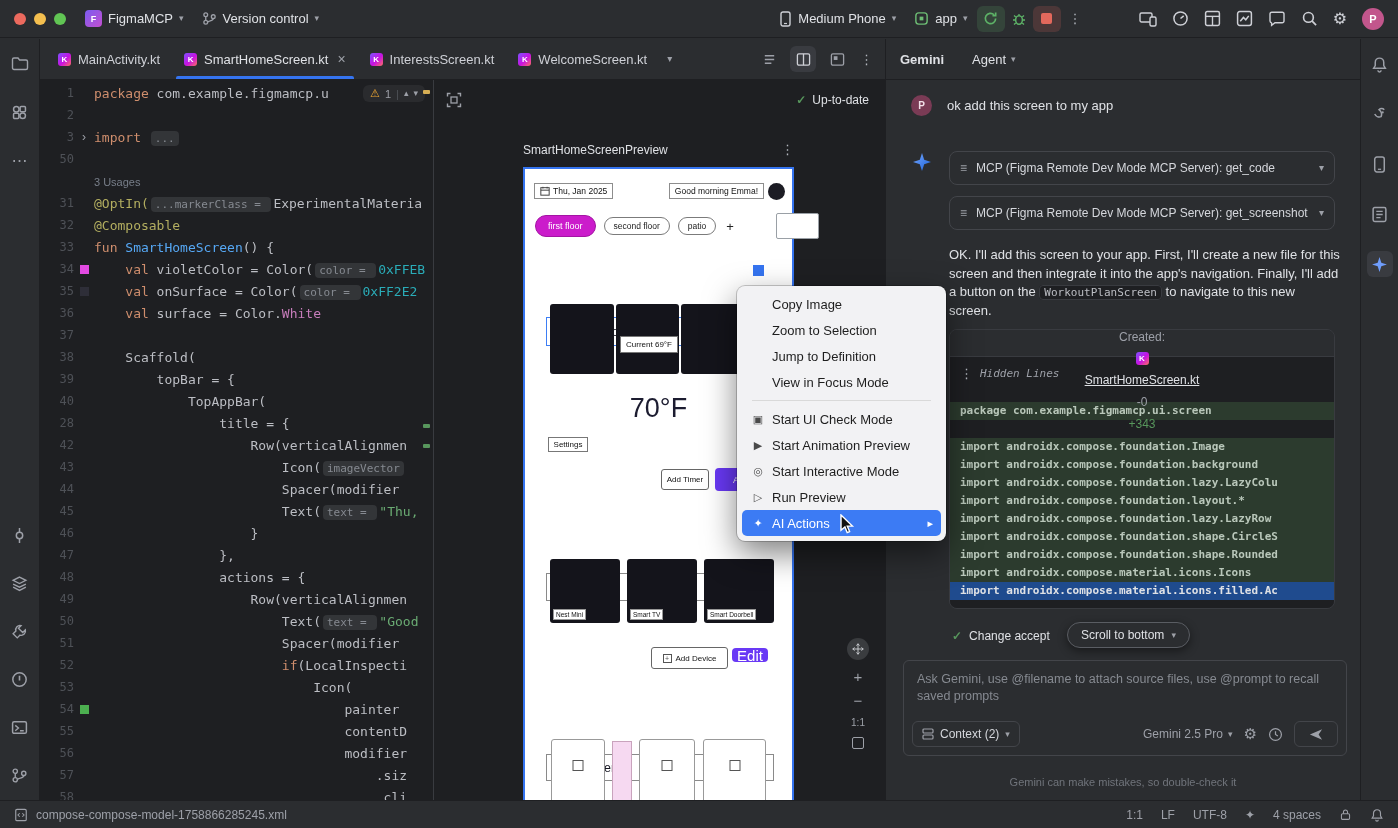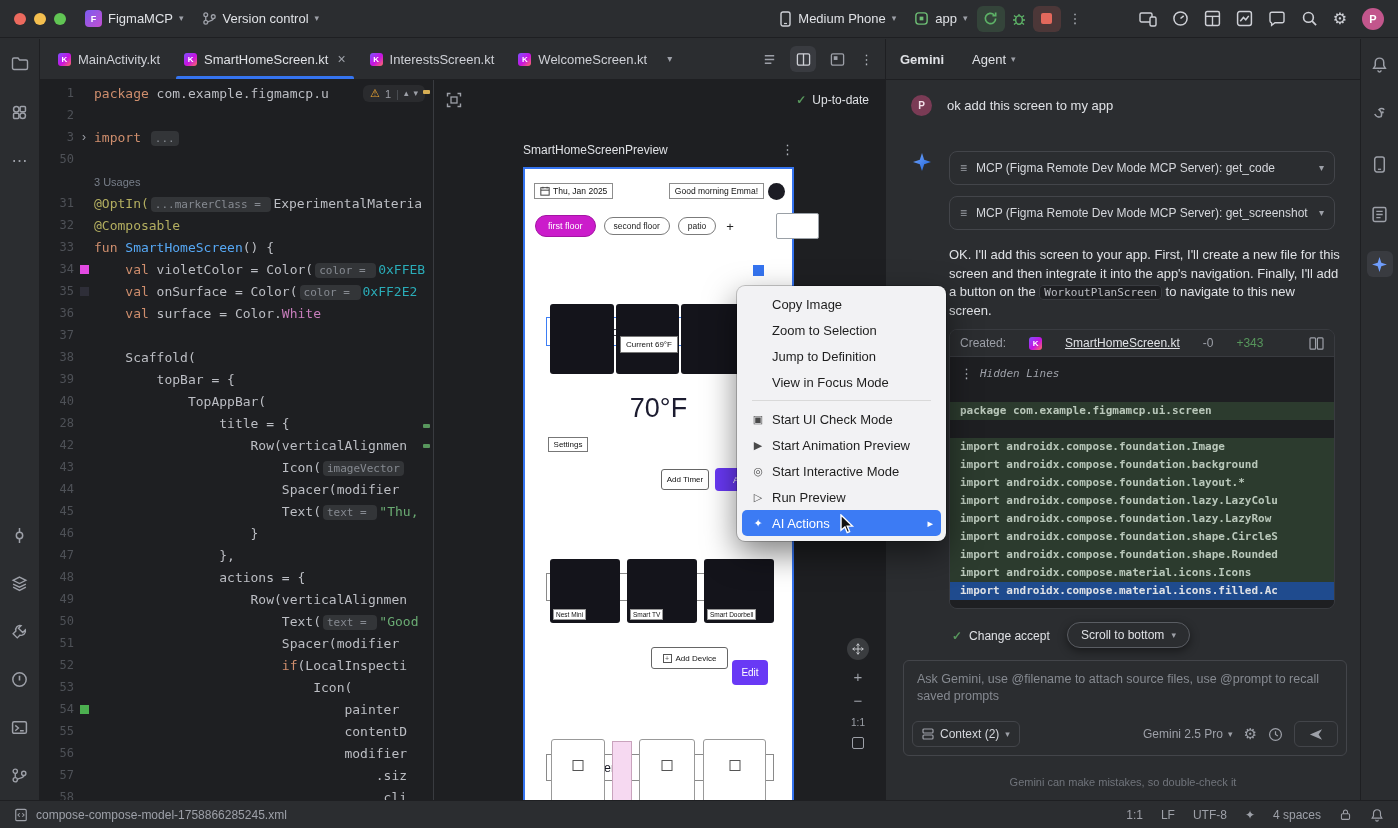--- a/index.html
+++ b/index.html
@@ -90,21 +90,21 @@
   .current{position:absolute;left:95px;top:167px;width:58px;height:17px;background:#fff;border:1px solid #777;font-size:8px;display:flex;align-items:center;justify-content:center;color:#111;z-index:2;}
   .bigtemp{position:absolute;left:0;right:0;top:224px;text-align:center;font-size:27px;color:#1c1c30;}
   .psettings{position:absolute;left:23px;top:268px;width:40px;height:15px;border:1px solid #777;font-size:8px;display:flex;align-items:center;justify-content:center;color:#111;}
   .paddtimer{position:absolute;left:136px;top:300px;width:48px;height:21px;border:1px solid #666;border-radius:3px;font-size:8px;display:flex;align-items:center;justify-content:center;color:#111;background:#fff;}
   .papply{position:absolute;left:190px;top:299px;width:42px;height:23px;background:#6939f5;border-radius:4px;color:#fff;font-size:9px;display:flex;align-items:center;justify-content:center;}
   .dev-row{position:absolute;left:25px;top:390px;display:flex;gap:7px;}
   .dcard{width:70px;height:64px;background:#14141b;border-radius:3px;position:relative;}
   .dlb{position:absolute;left:3px;bottom:3px;background:#fff;border:1px solid #999;font-size:6.5px;padding:1px 2px;color:#111;white-space:nowrap;}
   .padddev{position:absolute;left:126px;top:478px;width:77px;height:22px;border:1px solid #666;border-radius:3px;display:flex;align-items:center;justify-content:center;gap:4px;font-size:8px;color:#111;background:#fff;}
   .plus-sq{width:9px;height:9px;border:1px solid #555;display:flex;align-items:center;justify-content:center;font-size:7px;color:#555;}
-  .pedit{position:absolute;left:207px;top:491px;width:36px;height:25px;background:#6939f5;border-radius:4px;color:#fff;font-size:10px;display:flex;align-items:center;justify-content:center;}
+  .pedit{position:absolute;left:207px;top:479px;width:36px;height:14px;background:#6939f5;border-radius:4px;color:#fff;font-size:15px;display:flex;align-items:center;justify-content:center;}
   .bcard{position:absolute;top:570px;background:#fff;border:1px solid #999;border-radius:3px;height:80px;}
   .bc1{left:26px;width:54px}.bc3{left:114px;width:56px}.bc4{left:178px;width:63px}
   .bc2{left:87px;top:572px;width:20px;height:78px;background:#f6d9f1;border:1px solid #c9a3bd;position:absolute;}
   .bic{position:absolute;left:50%;top:20px;transform:translateX(-50%);width:11px;height:11px;border:1px solid #555;}
   .sel-handle{position:absolute;left:342px;top:133px;width:43px;height:26px;background:#fff;border:1px solid #9aa0a6;border-radius:2px;z-index:6;}
   .zoomctrl{position:absolute;left:410px;top:558px;width:28px;display:flex;flex-direction:column;align-items:center;gap:9px;color:#9da0a8;}
   .zc-pan{width:22px;height:22px;border-radius:50%;background:#3a3c3f;display:flex;align-items:center;justify-content:center;}
   .zc-t{font-size:15px;line-height:1;}
   .zc-11{font-size:10px;}
   .zc-fit{width:12px;height:12px;border:1.5px solid #9da0a8;border-radius:2px;}
@@ -131,21 +131,21 @@
   .gp-msg{font-size:13px;color:#dfe1e5;}
   .gp-spark{position:absolute;left:26px;top:113px;}
   .gp-chips{position:absolute;left:63px;top:112px;width:386px;display:flex;flex-direction:column;gap:11px;}
   .chip{display:flex;align-items:flex-start;gap:9px;border:1px solid #43454a;border-radius:8px;padding:8px 10px;background:#2b2d30;}
   .chip-ic{color:#9da0a8;font-size:12px;line-height:16px;}
   .chip-lb{flex:1;font-size:12px;line-height:16px;color:#d5d7dc;}
   .chip-ch{color:#9da0a8;font-size:10px;line-height:16px;}
   .gp-para{position:absolute;left:63px;top:207px;width:392px;font-size:13px;line-height:18.5px;color:#dfe1e5;}
   .gp-para code{font:11px "DejaVu Sans Mono",monospace;background:#1e1f22;border:1px solid #393b40;border-radius:4px;padding:0 4px;color:#bcbec4;}
   .gp-card{position:absolute;left:63px;top:290px;width:386px;border:1px solid #393b40;border-radius:8px;overflow:hidden;}
-  .gp-card-head{height:27px;display:flex;align-items:center;gap:23px;padding:0 10px;background:#2b2d30;border-bottom:1px solid #393b40;font-size:12px;}
+  .gp-card-head{height:27px;display:flex;align-items:center;gap:8px;padding:0 10px;background:#2b2d30;border-bottom:1px solid #393b40;font-size:12px;flex-direction:column;}
   .muted{color:#9da0a8;}
   .added{color:#57965c;}
   .fname{color:#dfe1e5;text-decoration:underline;}
   .diffic{margin-left:auto;}
   .gp-code{background:#1e1f22;padding:6px 0 8px 0;font:11px "DejaVu Sans Mono",monospace;color:#bcbec4;}
   .cb-hidden{display:flex;align-items:center;gap:7px;padding:3px 10px;color:#9da0a8;}
   .cb-hidden i{font-style:italic;font-size:11px;}
   .cbl{height:18px;line-height:18px;padding-left:10px;white-space:pre;overflow:hidden;font-weight:bold;}
   .cbl.add{background:#2c3b2e;color:#b9c7ba;}
   .cbl.sel{background:#1f4b8e;color:#dfe1e5;}
@@ -736,22 +736,22 @@
         <div class="cb-hidden">
           <span class="kebab">⋮</span>
           <i>Hidden Lines</i>
         </div>
         <div id="cb-lines">
             <div class="cbl">&nbsp;</div>
             <div class="cbl add">package com.example.figmamcp.ui.screen</div>
             <div class="cbl">&nbsp;</div>
             <div class="cbl add">import androidx.compose.foundation.Image</div>
             <div class="cbl add">import androidx.compose.foundation.background</div>
+            <div class="cbl add">import androidx.compose.foundation.lazy.LazyColu</div>
             <div class="cbl add">import androidx.compose.foundation.layout.*</div>
-            <div class="cbl add">import androidx.compose.foundation.lazy.LazyColu</div>
             <div class="cbl add">import androidx.compose.foundation.lazy.LazyRow</div>
             <div class="cbl add">import androidx.compose.foundation.shape.CircleS</div>
             <div class="cbl add">import androidx.compose.foundation.shape.Rounded</div>
             <div class="cbl add">import androidx.compose.material.icons.Icons</div>
             <div class="cbl add sel">import androidx.compose.material.icons.filled.Ac</div>
           </div>
       </div>
     </div>
 
     <div class="gp-change">

